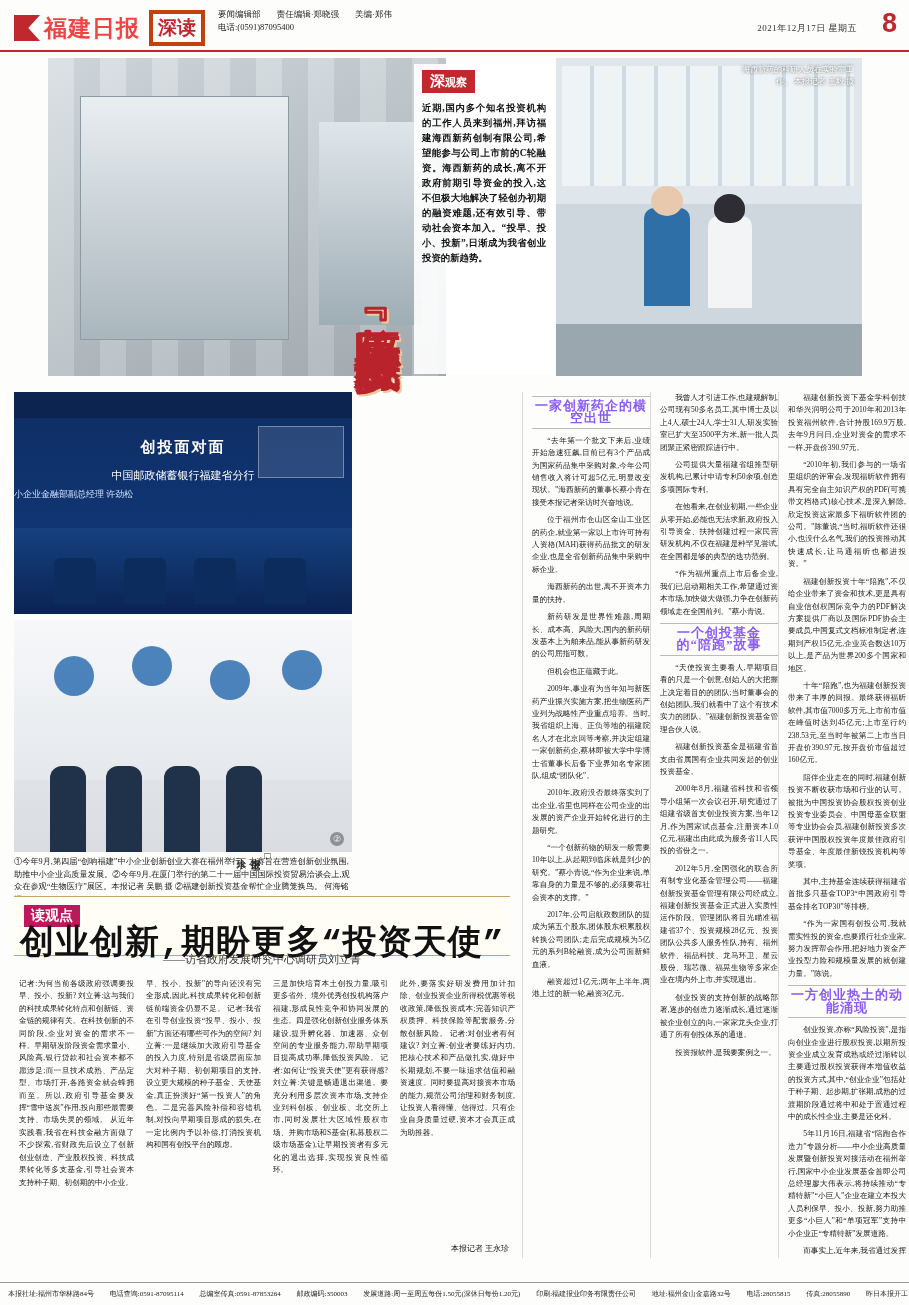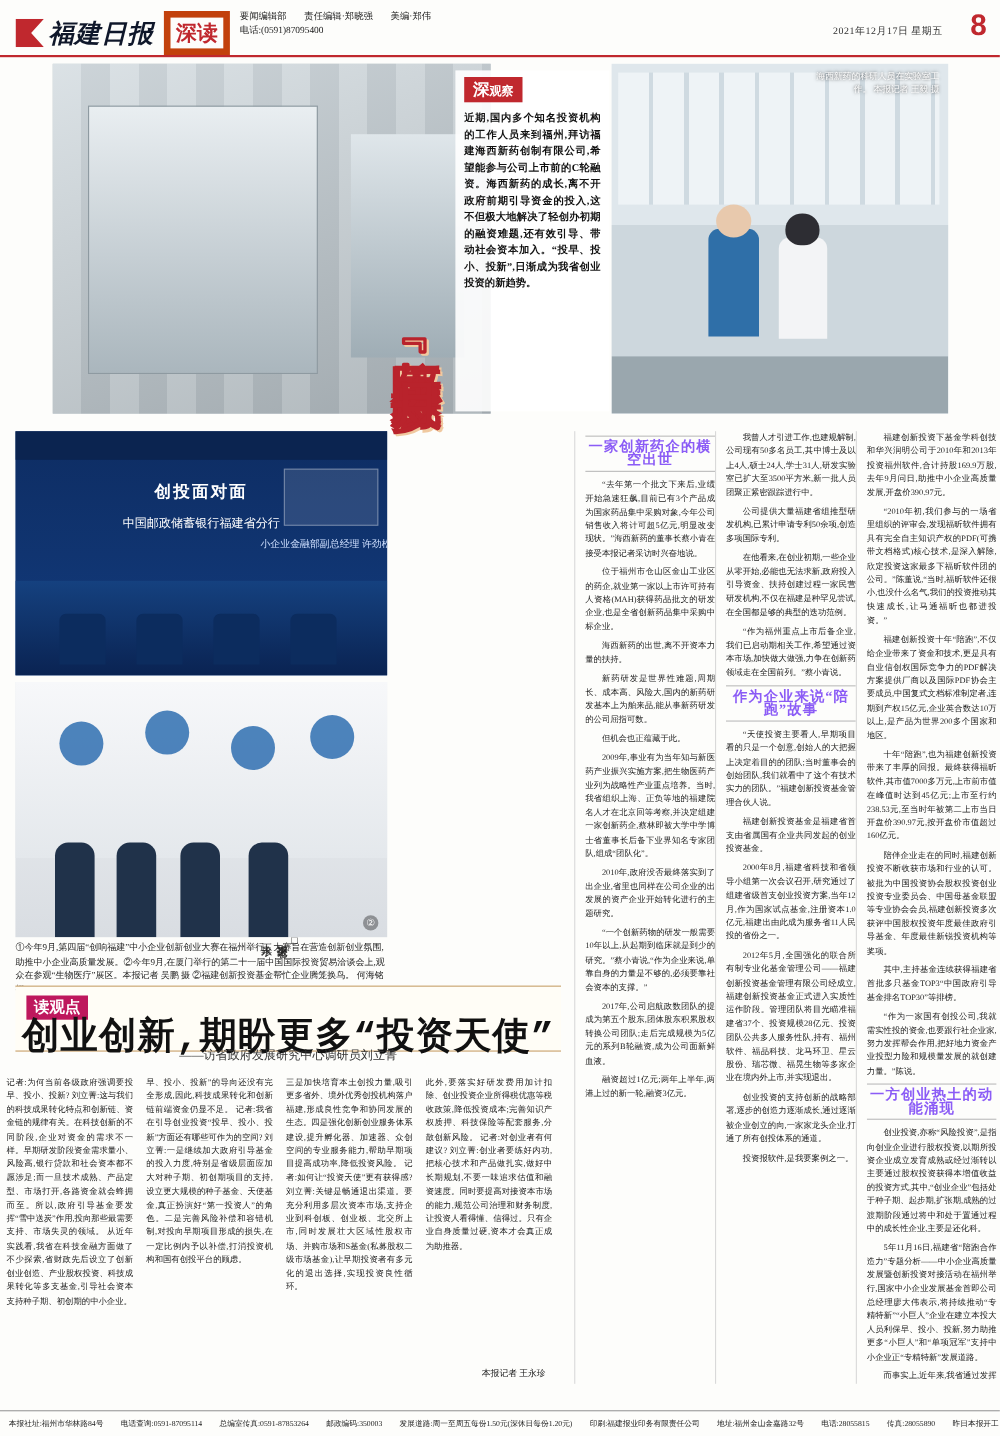--- a/index.html
+++ b/index.html
@@ -10,22 +10,22 @@
     color:#111;
     position:relative;
     overflow:hidden;
   }
   .page{position:relative;width:909px;height:1305px;}
 
   
   .masthead{position:absolute;left:0;top:0;width:909px;height:50px;border-bottom:2px solid #c0282e;}
   .mh-logo{position:absolute;left:14px;top:10px;display:flex;align-items:center;gap:4px;}
   .mh-flag{width:26px;height:26px;background:#c0282e;clip-path:polygon(0 0,100% 0,55% 50%,100% 100%,0 100%);}
-  .mh-name{font-size:23px;font-weight:bold;color:#0f172a;letter-spacing:1px;font-family:"Liberation Serif",serif;font-style:italic;}
-  .mh-box{border:6px solid #c2410c;color:#c0282e;font-size:19px;font-weight:bold;padding:1px 5px;margin-left:5px;}
+  .mh-name{font-size:23px;font-weight:bold;color:#ef4444;letter-spacing:1px;font-family:"Liberation Serif",serif;}
+  .mh-box{border:4px solid #c2410c;color:#c0282e;font-size:19px;font-weight:bold;padding:1px 5px;margin-left:5px;}
   .mh-meta{position:absolute;left:218px;top:8px;font-size:8.5px;line-height:13px;color:#222;}
   .mh-meta span{margin-right:14px;}
   .mh-date{position:absolute;right:52px;top:22px;font-size:9px;color:#333;letter-spacing:.5px;}
   .mh-pageno{position:absolute;right:12px;top:8px;font-size:27px;font-weight:bold;color:#c0282e;font-family:"Liberation Sans",sans-serif;}
 
   
   .photo{position:absolute;overflow:hidden;}
   .lab-a{left:48px;top:58px;width:398px;height:318px;
     background:
       linear-gradient(160deg,rgba(255,255,255,.25),rgba(0,0,0,.15)),
@@ -63,41 +63,41 @@
   }
   .hl-sub{position:absolute;left:-62px;top:170px;writing-mode:vertical-rl;text-orientation:upright;
     font-size:15px;line-height:24px;color:#222;letter-spacing:2px;}
   .hl-by{position:absolute;left:-118px;top:560px;writing-mode:vertical-rl;text-orientation:upright;font-size:10px;color:#222;letter-spacing:1px;}
 
   
   .ph-forum{left:14px;top:392px;width:338px;height:222px;background:linear-gradient(180deg,#0e2d63,#123b7d);}
   .ph-forum .ribbon{position:absolute;left:0;top:0;width:338px;height:26px;background:#0b2450;}
   .ph-forum .t1{position:absolute;left:0;top:46px;width:338px;text-align:center;color:#fff;font-size:15px;font-weight:bold;letter-spacing:2px;}
   .ph-forum .t2{position:absolute;left:0;top:76px;width:338px;text-align:center;color:#fff;font-size:11px;}
-  .ph-forum .t3{position:absolute;left:0;top:96px;width:342px;text-align:right;color:#cfe0ff;font-size:9px;}
+  .ph-forum .t3{position:absolute;left:0;top:96px;width:342px;text-align:left;color:#cfe0ff;font-size:9px;}
   .ph-forum .stage{position:absolute;left:0;bottom:0;width:338px;height:86px;background:linear-gradient(180deg,#15417f,#0a2352);}
   .ph-forum .seat{position:absolute;bottom:10px;width:42px;height:46px;background:#0c2c5e;border-radius:6px 6px 0 0;}
   .ph-forum .badge{position:absolute;right:8px;top:34px;width:84px;height:50px;background:rgba(255,255,255,.12);border:1px solid rgba(255,255,255,.35);}
 
   .ph-exhibit{left:14px;top:620px;width:338px;height:232px;background:linear-gradient(180deg,#eef1f4,#d9dde2);}
   .ph-exhibit .wall{position:absolute;left:0;top:0;width:338px;height:160px;background:linear-gradient(180deg,#f7f8fa,#e4e8ec);}
   .ph-exhibit .circ{position:absolute;width:40px;height:40px;border-radius:50%;background:#2f6fb0;opacity:.85;}
   .ph-exhibit .ppl{position:absolute;bottom:0;width:36px;height:86px;background:#20324a;border-radius:12px 12px 0 0;}
   .ph-no{position:absolute;right:8px;bottom:6px;font-size:9px;color:#fff;background:rgba(0,0,0,.35);border-radius:50%;width:14px;height:14px;text-align:center;line-height:14px;}
 
   .cap-left{position:absolute;left:14px;top:856px;width:338px;font-size:8.2px;line-height:12.5px;color:#222;}
 
   
   .read-sec{position:absolute;left:14px;top:896px;width:496px;height:58px;border-top:1px solid #c7a06b;border-bottom:1px solid #c7a06b;background:#fffdf6;}
   .read-badge{position:absolute;left:10px;top:8px;background:#be185d;color:#fff;font-size:14px;font-weight:bold;padding:2px 7px;}
   .read-title{position:absolute;left:0;top:22px;width:496px;text-align:center;font-size:34px;font-weight:bold;letter-spacing:1px;font-family:Liberation Mono, monospace;}
   .read-sub{position:absolute;left:0;top:56px;width:496px;text-align:center;font-size:11px;color:#333;}
 
   
-  .qa{position:absolute;left:6px;top:978px;width:496px;height:278px;}
+  .qa{position:absolute;left:19px;top:978px;width:496px;height:278px;}
   .qa-col{position:absolute;top:0;width:115px;font-size:7.6px;line-height:12.4px;text-align:justify;color:#1a1a1a;}
   .qa-byline{position:absolute;right:6px;bottom:2px;font-size:8px;}
 
   
   .col{position:absolute;width:118px;font-size:7.6px;line-height:12.4px;text-align:justify;color:#1a1a1a;}
   .col p{margin:0 0 5px 0;text-indent:2em;}
   .sub-h{font-size:13px;font-weight:bold;text-align:center;margin:4px 0 6px;letter-spacing:1px;color:#8b5cf6;}
   .sub-h.box{border-top:1px solid #bbb;border-bottom:1px solid #bbb;padding:3px 0;}
 
   .vline{position:absolute;width:1px;background:#d9d9d9;}
@@ -224,34 +224,34 @@
       </div>
   </div>
 
   <div class="col" style="left:660px;top:392px;height:866px;overflow:hidden">
     <div id="c2a">
         <p>我曾人才引进工作,也建规解制,公司现有50多名员工,其中博士及以上4人,硕士24人,学士31人,研发实验室已扩大至3500平方米,新一批人员团聚正紧密跟踪进行中。</p>
         <p>公司提供大量福建省组推型研发机构,已累计申请专利50余项,创造多项国际专利。</p>
         <p>在他看来,在创业初期,一些企业从零开始,必能也无法求新,政府投入引导资金、扶持创建过程一家民营研发机构,不仅在福建是种罕见尝试,在全国都是够的典型的迭功范例。</p>
         <p>“作为福州重点上市后备企业,我们已启动期相关工作,希望通过资本市场,加快做大做强,力争在创新药领域走在全国前列。”蔡小青说。</p>
       </div>
-    <div class="sub-h box">作为企业来说“陪跑”故事</div>
+    <div class="sub-h box">一个创投基金的“陪跑”故事</div>
     <div id="c2b">
         <p>“天使投资主要看人,早期项目看的只是一个创意,创始人的大把握上决定着目的的团队;当时董事会的创始团队,我们就看中了这个有技术实力的团队。”福建创新投资基金管理合伙人说。</p>
         <p>福建创新投资基金是福建省首支由省属国有企业共同发起的创业投资基金。</p>
         <p>2000年8月,福建省科技和省领导小组第一次会议召开,研究通过了组建省级首支创业投资方案,当年12月,作为国家试点基金,注册资本1.0亿元,福建出由此成为服务省11人民投的省份之一。</p>
         <p>2012年5月,全国强化的联合所有制专业化基金管理公司——福建创新投资基金管理有限公司经成立,福建创新投资基金正式进入实质性运作阶段。管理团队将目光瞄准福建省37个、投资规模28亿元、投资团队公共多人服务性队,持有、福州软件、福品科技、龙马环卫、星云股份、瑞芯微、福晃生物等多家企业在境内外上市,并实现退出。</p>
         <p>创业投资的支持创新的战略部署,逐步的创造力逐渐成长,通过逐渐被企业创立的向,一家家龙头企业,打通了所有创投体系的通道。</p>
         <p>投资报软件,是我要案例之一。</p>
       </div>
   </div>
 
   <div class="col" style="left:788px;top:392px;height:866px;overflow:hidden">
     <div id="c3a">
-        <p>福建创新投资下基金学科创技和华兴润明公司于2010年和2013年投资福州软件,合计持股169.9万股,去年9月问日,助推中小企业高质量发展,开盘价390.97元。</p>
+        <p>福建创新投资下基金学科创技和华兴润明公司于2010年和2013年投资福州软件,合计持股169.9万股,去年9月问日,企业对资金的需求不一样,开盘价390.97元。</p>
         <p>“2010年初,我们参与的一场省里组织的评审会,发现福昕软件拥有具有完全自主知识产权的PDF(可携带文档格式)核心技术,是深入解除,欣定投资这家最多下福昕软件团的公司。”陈董说,“当时,福昕软件还很小,也没什么名气,我们的投资推动其快速成长,让马通福昕也都进投资。”</p>
         <p>福建创新投资十年“陪跑”,不仅给企业带来了资金和技术,更是具有自业信创权国际竞争力的PDF解决方案提供厂商以及国际PDF协会主要成员,中国复式文档标准制定者,连期到产权15亿元,企业英合数达10万以上,是产品为世界200多个国家和地区。</p>
         <p>十年“陪跑”,也为福建创新投资带来了丰厚的回报。最终获得福昕软件,其市值7000多万元,上市前市值在峰值时达到45亿元;上市至行约238.53元,至当时年被第二上市当日开盘价390.97元,按开盘价市值超过160亿元。</p>
         <p>陪伴企业走在的同时,福建创新投资不断收获市场和行业的认可。被批为中国投资协会股权投资创业投资专业委员会、中国母基金联盟等专业协会会员,福建创新投资多次获评中国股权投资年度最佳政府引导基金、年度最佳新锐投资机构等奖项。</p>
         <p>其中,主持基金连续获得福建省首批多只基金TOP3“中国政府引导基金排名TOP30”等排榜。</p>
         <p>“作为一家国有创投公司,我就需实性投的资金,也要跟行社企业家,努力发挥帮会作用,把好地力资金产业投型力险和规模量发展的就创建力量。”陈说。</p>
       </div>
     <div class="sub-h box">一方创业热土的动能涌现</div>
     <div id="c3b">
         <p>创业投资,亦称“风险投资”,是指向创业企业进行股权投资,以期所投资企业成立发育成熟或经过渐转以主要通过股权投资获得本增值收益的投资方式,其中,“创业企业”包括处于种子期、起步期,扩张期,成熟的过渡期阶段通过将中和处于置通过程中的成长性企业,主要是还化科。</p>

